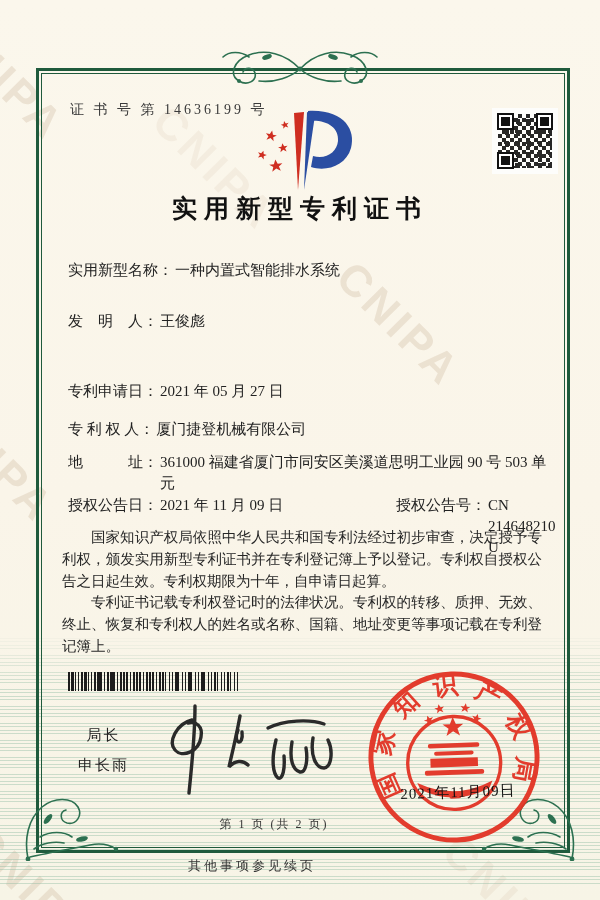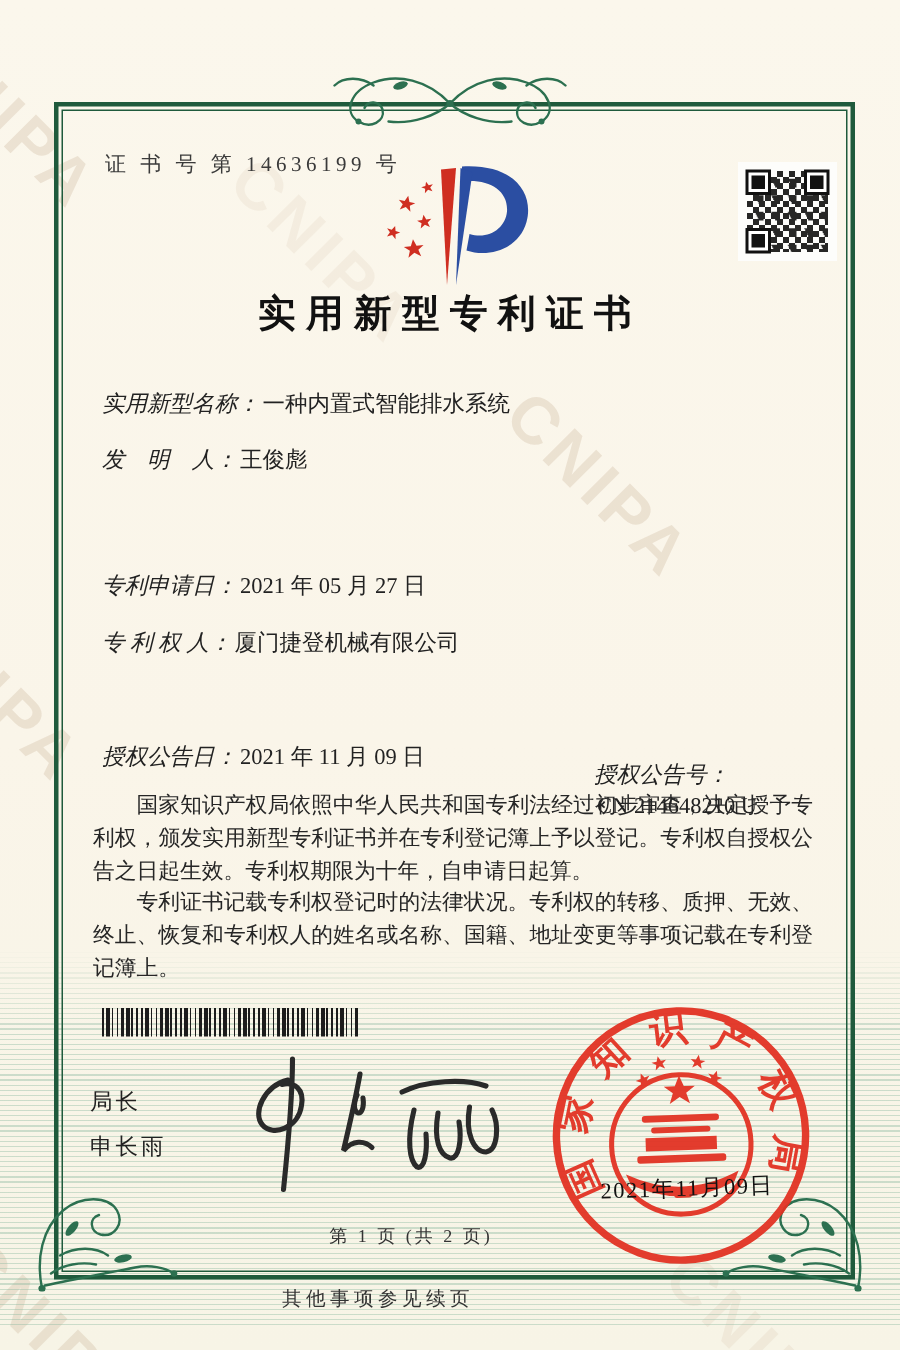--- a/index.html
+++ b/index.html
@@ -32,36 +32,36 @@
      repeating-conic-gradient(#151515 0 25%,transparent 0 50%),
      repeating-conic-gradient(transparent 0 25%,#151515 0 43%,transparent 0 75%);
     background-size:8px 8px,11px 11px;opacity:.92;}
   .qr-finder{position:absolute;width:13px;height:13px;border:2.5px solid #111;background:#fff;}
   .qr-finder::after{content:"";position:absolute;inset:2px;background:#111;}
   .qr-f1{left:2px;top:2px}.qr-f2{right:2px;top:2px}.qr-f3{left:2px;bottom:2px}
   .title{position:absolute;left:0;width:600px;top:192px;text-align:center;font-size:25px;
     font-weight:bold;letter-spacing:7px;color:#111;z-index:2;}
   
   .row{position:absolute;left:68px;font-size:15px;line-height:21px;z-index:2;display:flex;}
-  .row .lab{white-space:nowrap;font-style:italic;}
+  .row .lab{white-space:nowrap;}
   .row .val{margin-left:2px;}
   .val-wrap{width:388px;}
-  .grant2{position:absolute;left:328px;top:12px;display:flex;flex-direction:column;}
+  .grant2{position:absolute;left:328px;top:0;display:flex;}
   
   .body-text{position:absolute;left:62px;top:527px;width:480px;font-size:14.5px;
     line-height:21.8px;color:#262626;z-index:2;}
   .body-text p{margin:0;text-indent:2em;text-align:justify;}
   
   .barcode{position:absolute;left:68px;top:672px;width:172px;height:19px;z-index:2;
     background:repeating-linear-gradient(90deg,#1c1c1c 0 1.5px,transparent 1.5px 3px,
       #1c1c1c 3px 5.5px,transparent 5.5px 6.5px,#1c1c1c 6.5px 7.5px,transparent 7.5px 10px,
       #1c1c1c 10px 11px,transparent 11px 13px);}
   
-  .signoff{position:absolute;left:60px;top:720px;font-size:15px;line-height:30px;
-    color:#222;z-index:2;letter-spacing:2px;font-family:"Liberation Sans","DejaVu Sans",sans-serif;}
+  .signoff{position:absolute;left:78px;top:720px;font-size:15px;line-height:30px;
+    color:#222;z-index:2;letter-spacing:2px;font-family:"Liberation Sans","DejaVu Sans",sans-serif;text-align:center;}
   .signature{position:absolute;left:150px;top:700px;z-index:3;}
   
   .seal{position:absolute;left:365px;top:668px;z-index:3;transform:rotate(-2deg);opacity:.95;}
   .seal-date{position:absolute;left:363px;top:783px;width:190px;text-align:center;z-index:4;
     font-size:15px;color:#111;letter-spacing:1px;transform:rotate(-2deg);}
   
   .page-info{position:absolute;left:0;width:548px;top:816px;text-align:center;font-size:12px;
     color:#333;letter-spacing:2px;z-index:2;}
   .note{position:absolute;left:0;width:504px;top:857px;text-align:center;font-size:13px;
     color:#333;letter-spacing:3px;z-index:2;}
@@ -156,31 +156,35 @@
     <div class="qr-finder qr-f2"></div>
     <div class="qr-finder qr-f3"></div>
   </div>
 
   <div class="title">实用新型专利证书</div>
 
   <div class="row" style="top:260px">
     <span class="lab">实用新型名称：</span>
     <span class="val">一种内置式智能排水系统</span>
   </div>
-  <div class="row" style="top:297px">
+  <div class="row" style="top:311px">
     <span class="lab">发　明　人：</span>
     <span class="val">王俊彪</span>
   </div>
   <div class="row" style="top:381px">
     <span class="lab">专利申请日：</span>
     <span class="val">2021 年 05 月 27 日</span>
   </div>
   <div class="row" style="top:419px">
     <span class="lab">专 利 权 人：</span>
     <span class="val">厦门捷登机械有限公司</span>
+  </div>
+  <div class="row" style="top:452px">
+    <span class="lab">地　　　址：</span>
+    <span class="val val-wrap">361000 福建省厦门市同安区美溪道思明工业园 90 号 503 单元</span>
   </div>
   <div class="row" style="top:495px;width:470px">
     <span class="lab">授权公告日：</span>
     <span class="val">2021 年 11 月 09 日</span>
     <span class="grant2">
       <span class="lab">授权公告号：</span>
       <span class="val">CN 214648210 U</span>
     </span>
   </div>
 

